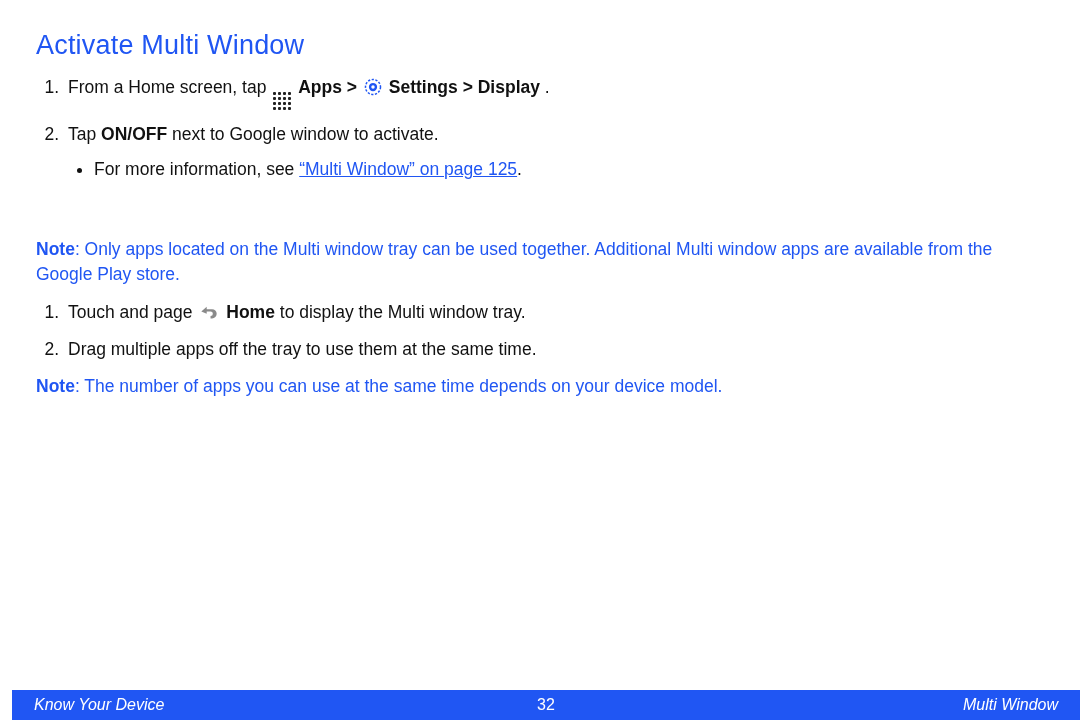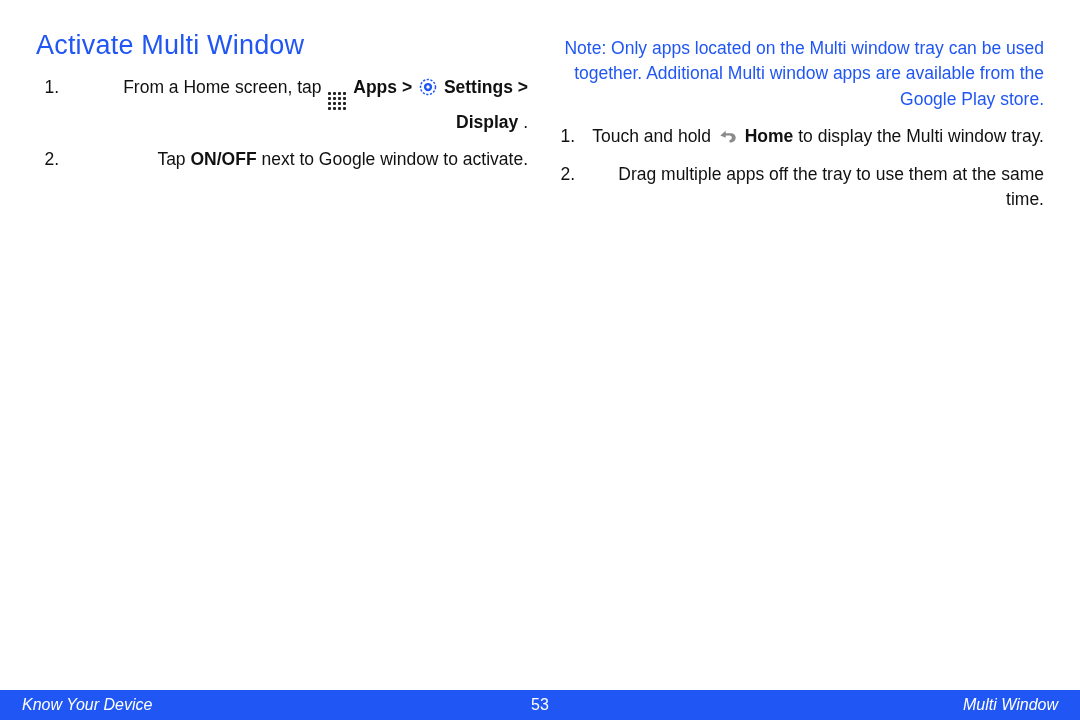--- a/index.html
+++ b/index.html
@@ -5,38 +5,38 @@
   * { box-sizing: border-box; margin: 0; padding: 0; }
   html, body { width: 1080px; height: 720px; font-family: Arial, Helvetica, sans-serif; background: #fff; }
   .page {
     position: relative;
     width: 1080px;
     height: 720px;
     padding: 30px 36px 0 36px;
   }
   .columns {
     display: flex;
-    gap: 24px;
+    gap: 36px;
+    flex-direction: column;
   }
   .col {
     flex: 1;
     min-width: 0;
   }
   h2.section-title {
     color: #2056F3;
     font-size: 27px;
     font-weight: 400;
     margin-bottom: 14px;
     letter-spacing: 0.2px;
   }
   .body-text, .list-item, .bullet-item, .note {
     font-size: 17.5px;
     line-height: 1.45;
     color: #111;
-    text-align: right;
   }
   ol.steps {
     list-style: decimal;
     padding-left: 28px;
   }
   ol.steps > li {
     margin-bottom: 12px;
     padding-left: 4px;
   }
   ul.bullets {
@@ -46,30 +46,30 @@
   }
   ul.bullets > li {
     margin-bottom: 8px;
   }
   .note {
     color: #2056F3;
     margin-top: 6px;
     margin-bottom: 12px;
   }
   .note .note-label {
-    font-weight: 400;
+    font-weight: 700;
   }
   strong { font-weight: 700; }
   a.xref {
     color: #2056F3;
     text-decoration: underline;
   }
   .footer {
     position: absolute;
-    left: 0; right: 0; bottom: 0;
+    left: 12px; right: 0; bottom: 0;
     height: 30px;
     background: #2056F3;
     color: #fff;
     display: flex;
     align-items: center;
     justify-content: space-between;
     font-style: italic;
     font-size: 16px;
     padding: 0 22px;
   }
@@ -146,48 +146,57 @@
           </svg>
           <strong>Settings &gt; Display</strong>
           <span>.</span>
         </li>
 
         <li class="list-item">
           <span>Tap </span>
           <strong>ON/OFF</strong>
           <span> next to Google window to activate.</span>
 
+          <ul class="bullets">
+            <li class="bullet-item">
+              <span>For more information, see </span>
+              <a href="#" class="xref">“Multi Window” on page 125</a><span>.</span>
+            </li>
+          </ul>
         </li>
       </ol>
 
     </div>
 
     <div class="col">
 
 
       <p class="note">
         <span class="note-label">Note</span><span>: Only apps located on the Multi window tray can be used together. Additional Multi window apps are available from the Google Play store.</span>
       </p>
 
       <ol class="steps">
         <li class="list-item">
-          <span>Touch and hold </span>
+          <span>Touch and page </span>
           <svg class="icon back-icon" viewBox="0 0 26 20">
             <path d="M3 9 L10 3 L10 6 L17 6 A6 6 0 0 1 17 18 L15 18 L15 15 A3 3 0 0 0 15 9 L10 9 L10 12 Z" fill="#8a8a8a" transform="translate(0,-1)"></path>
           </svg>
           <strong>Home</strong>
           <span> to display the Multi&nbsp;window tray.</span>
 
         </li>
 
         <li class="list-item">Drag multiple apps off the tray to use them at the same time.</li>
       </ol>
 
+      <p class="note">
+        <span class="note-label">Note</span><span>: The number of apps you can use at the same time depends on your device model.</span>
+      </p>
     </div>
 
   </div>
 
   <div class="footer">
     <span>Know Your Device</span>
-    <span class="center">53</span>
+    <span class="center">32</span>
     <span>Multi Window</span>
   </div>
 </div>
 
 </body></html>

